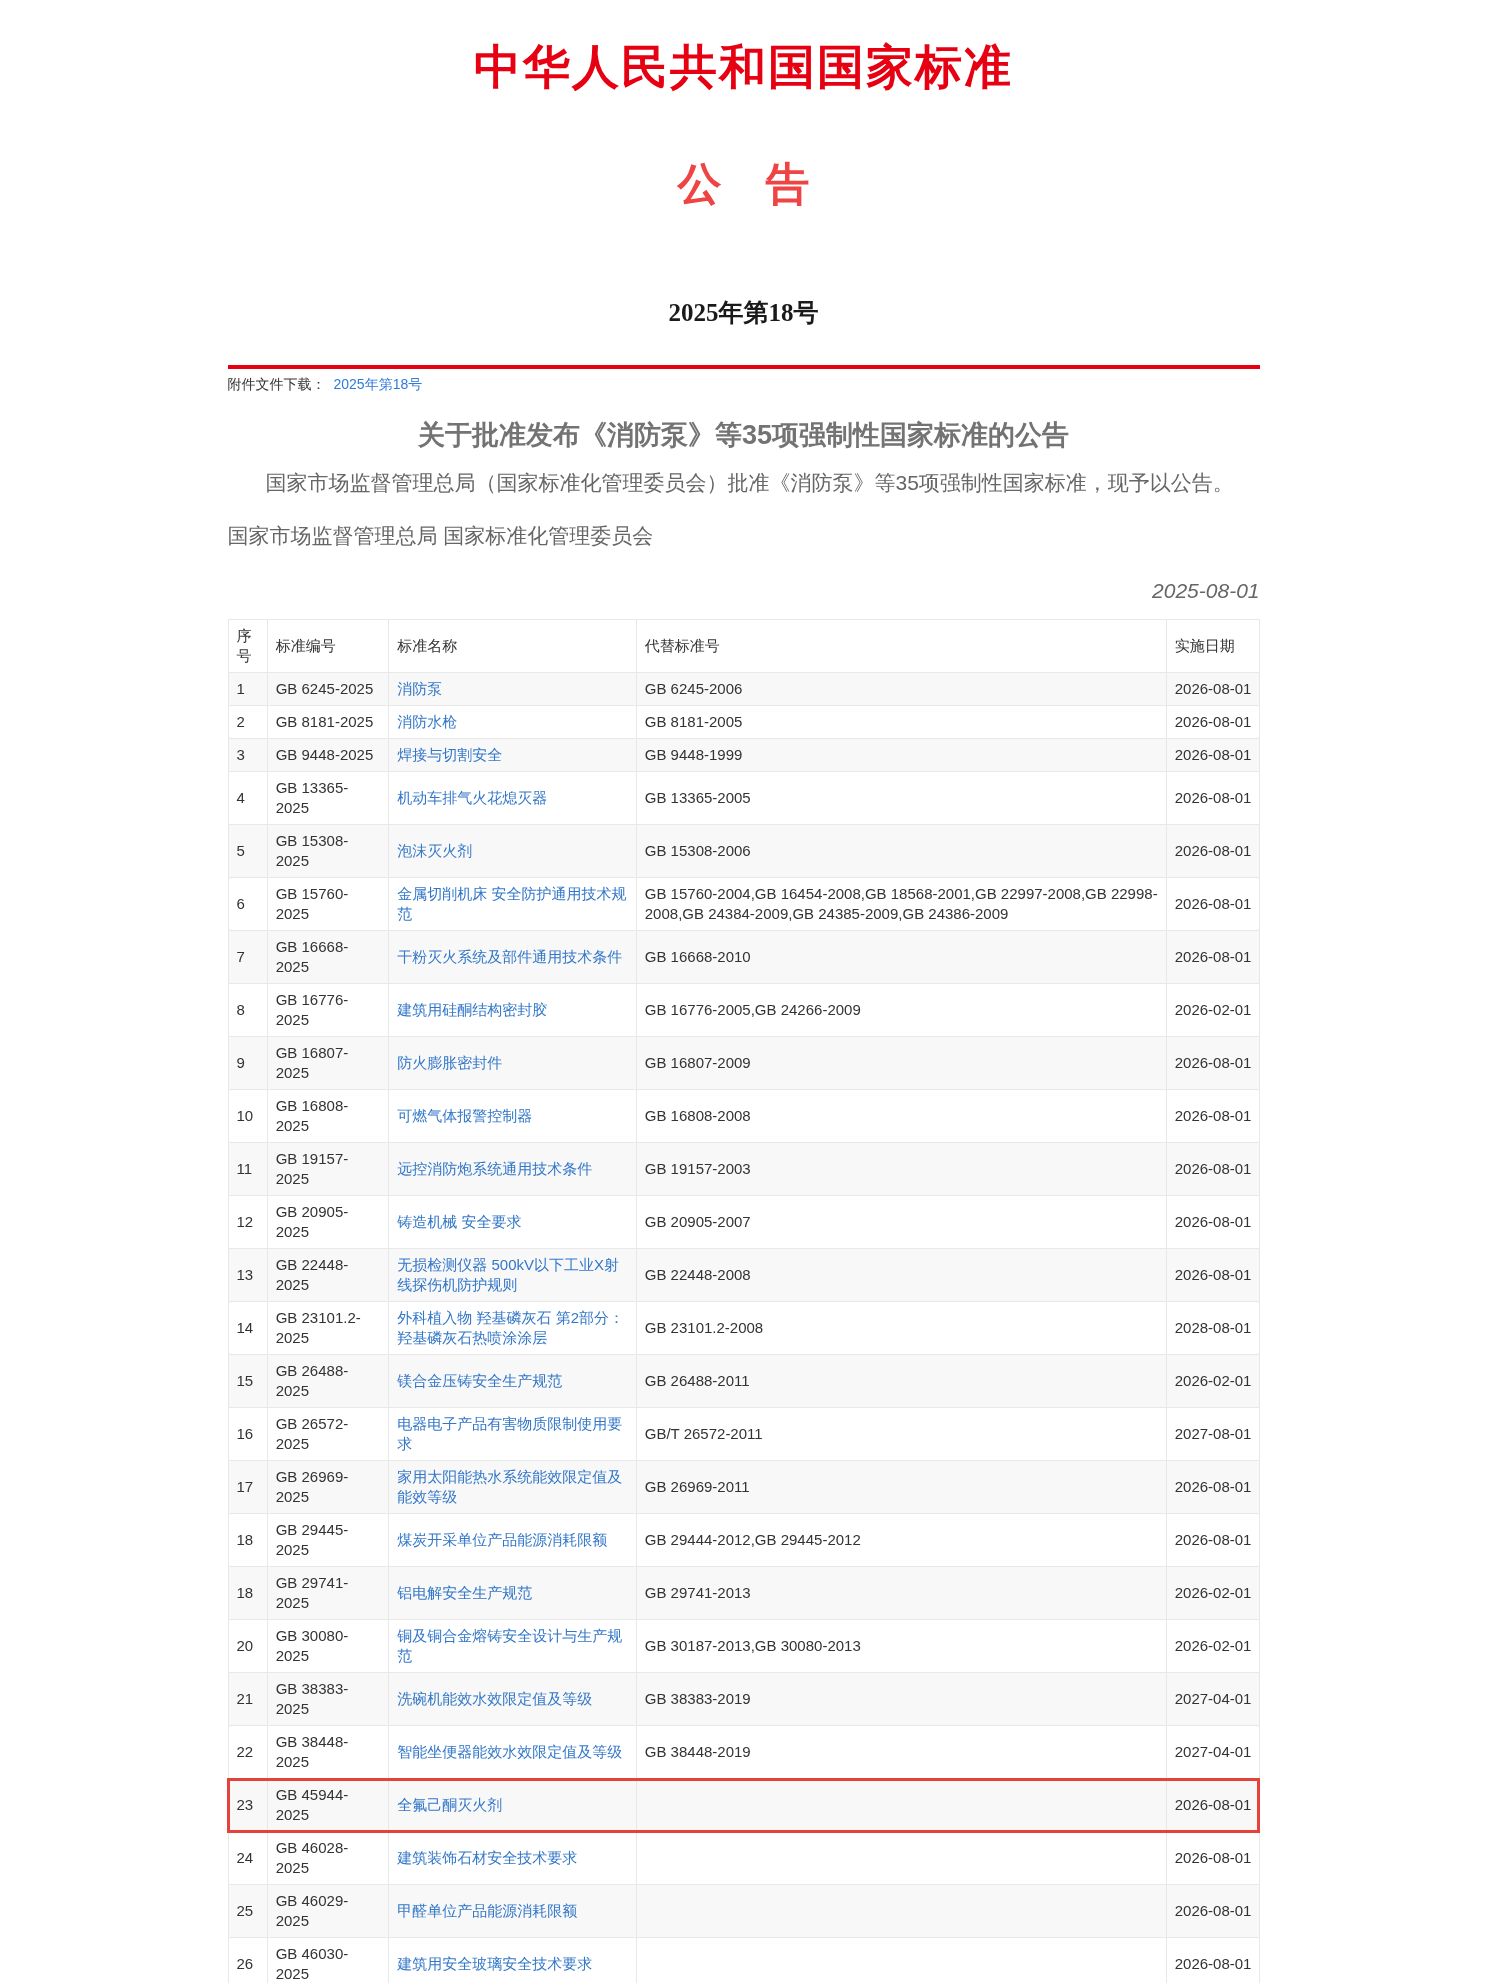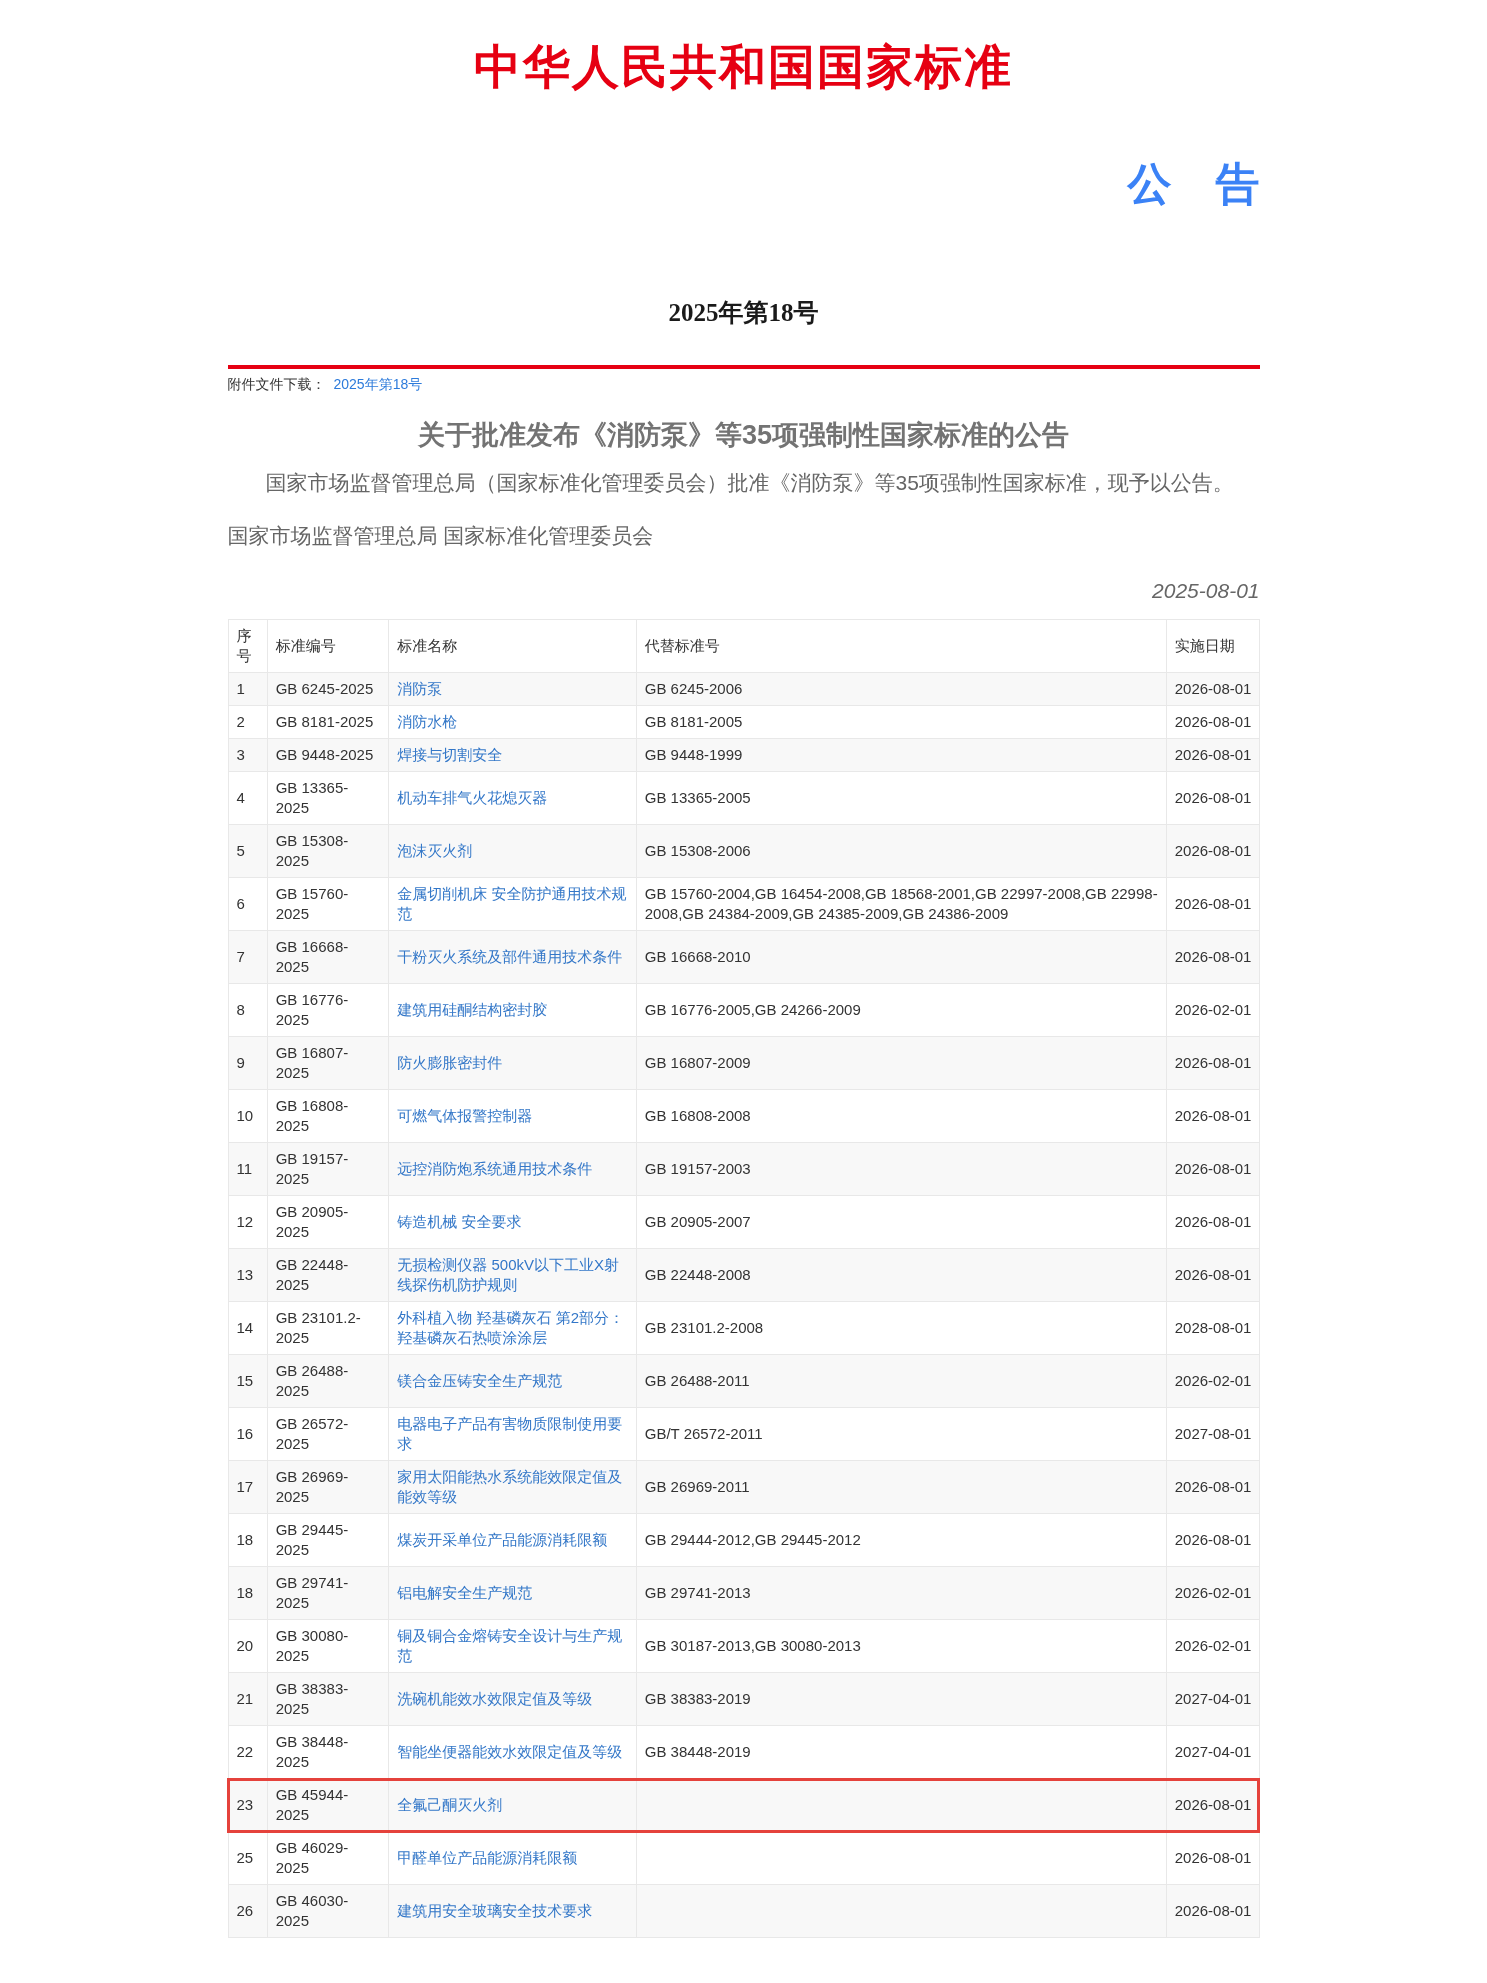--- a/index.html
+++ b/index.html
@@ -14,24 +14,24 @@
   .doc-title {
     text-align:center;
     font-family:"Liberation Serif","DejaVu Serif",serif;
     font-weight:bold;
     color:#e60012;
     font-size:47px;
     letter-spacing:2px;
     margin-top:16px;
   }
   .doc-subtitle {
-    text-align:right;
+    text-align:center;
     font-family:Liberation Sans, sans-serif;
     font-weight:bold;
-    color:#3b82f6;
+    color:#ef4444;
     font-size:44px;
     margin-top:56px;
   }
   .issue-no {
     text-align:center;
     font-family:"Liberation Serif","DejaVu Serif",serif;
     font-weight:bold;
     color:#1a1a1a;
     font-size:25px;
     margin-top:82px;
@@ -295,20 +295,27 @@
     <td class="c-date">2027-04-01</td>
   </tr>
         <tr class="highlighted">
     <td class="c-no">23</td>
     <td class="c-code">GB 45944-2025</td>
     <td class="c-name"><a class="std-link">全氟己酮灭火剂</a></td>
     <td class="c-rep"></td>
     <td class="c-date">2026-08-01</td>
   </tr>
         <tr>
+    <td class="c-no">24</td>
+    <td class="c-code">GB 46028-2025</td>
+    <td class="c-name"><a class="std-link">建筑装饰石材安全技术要求</a></td>
+    <td class="c-rep"></td>
+    <td class="c-date">2026-08-01</td>
+  </tr>
+        <tr>
     <td class="c-no">25</td>
     <td class="c-code">GB 46029-2025</td>
     <td class="c-name"><a class="std-link">甲醛单位产品能源消耗限额</a></td>
     <td class="c-rep"></td>
     <td class="c-date">2026-08-01</td>
   </tr>
         <tr>
     <td class="c-no">26</td>
     <td class="c-code">GB 46030-2025</td>
     <td class="c-name"><a class="std-link">建筑用安全玻璃安全技术要求</a></td>

